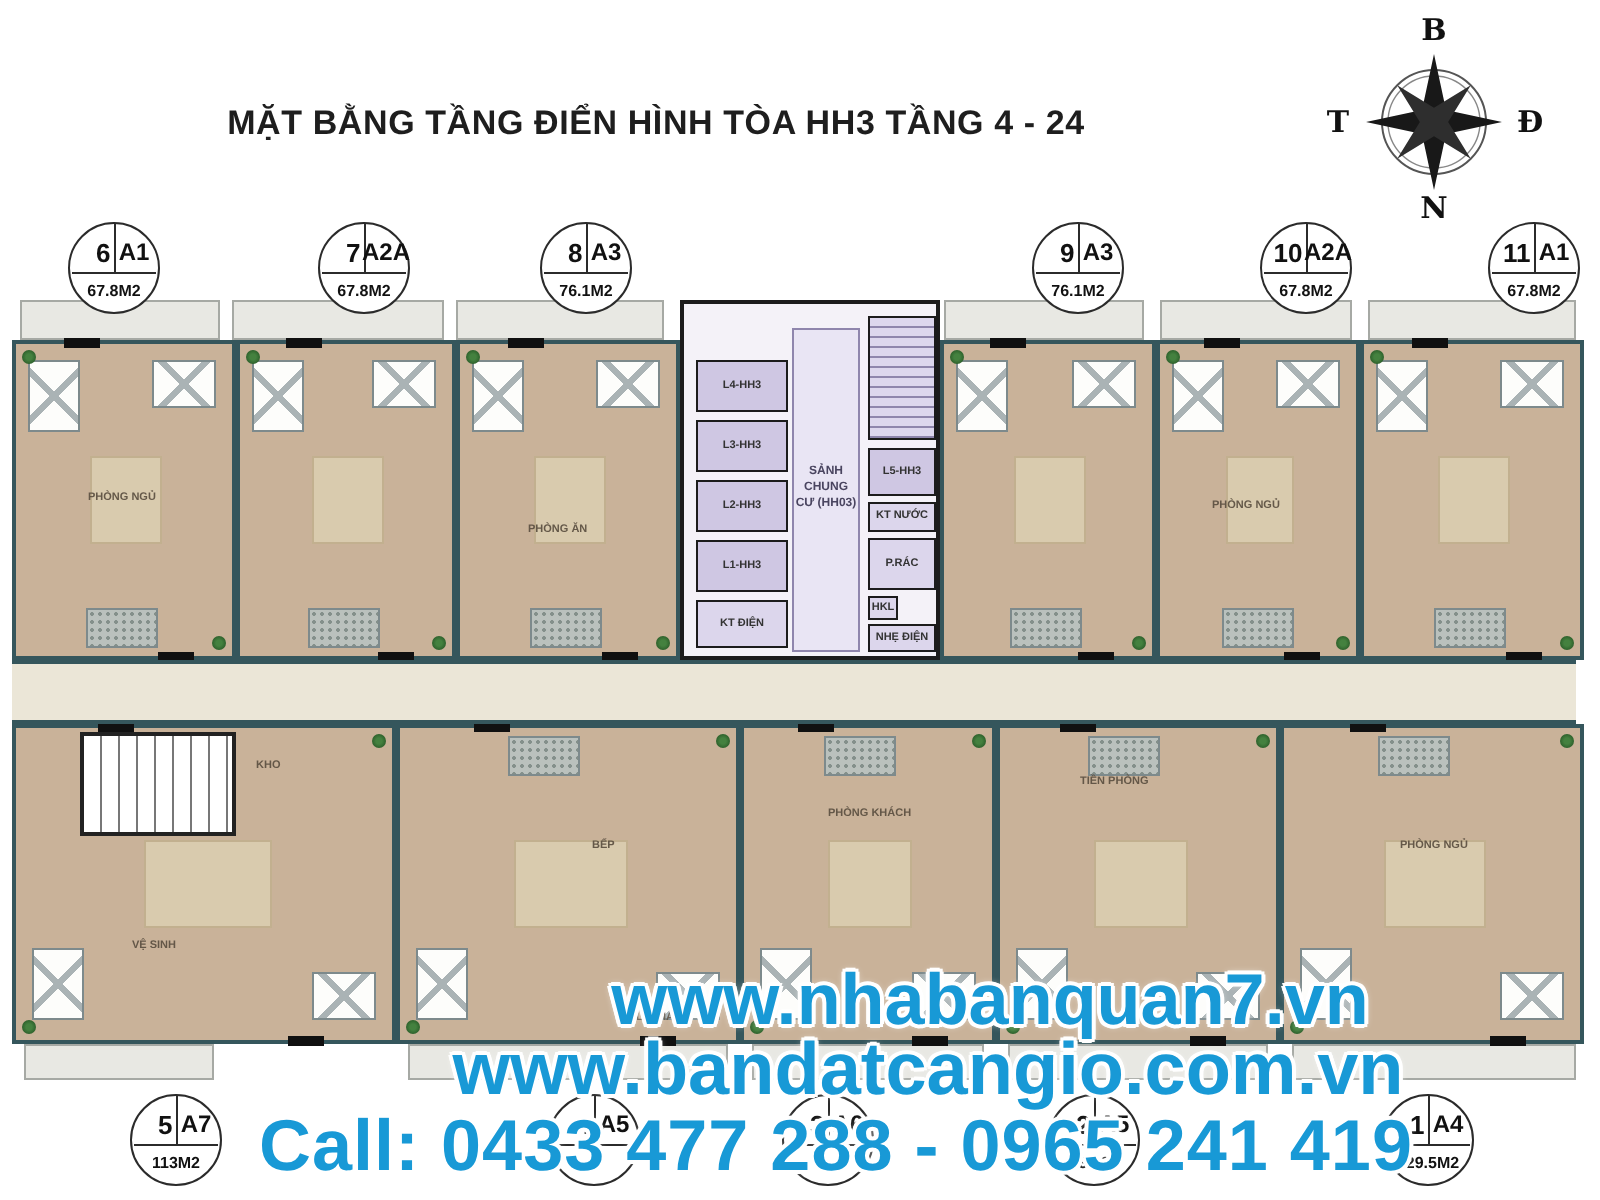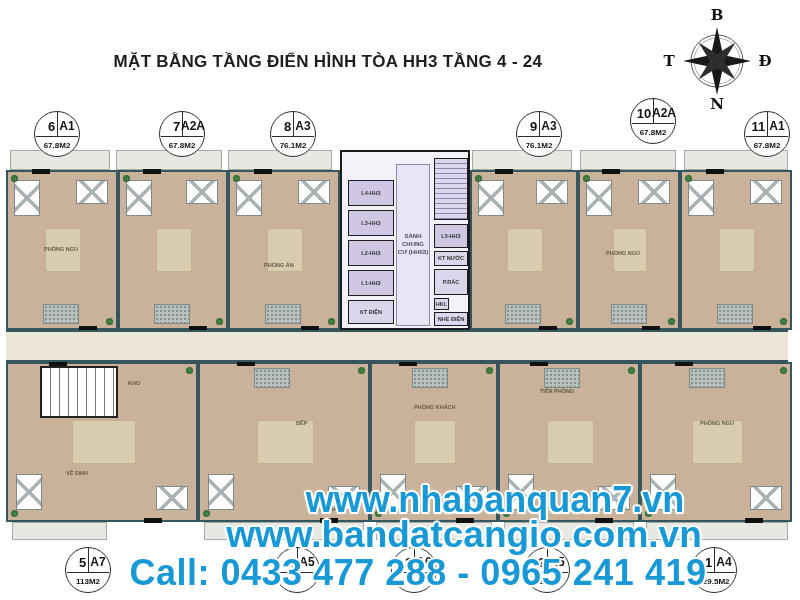--- a/index.html
+++ b/index.html
@@ -125,21 +125,21 @@
     <span class="b-num">8</span>
     <span class="b-type">A3</span>
     <span class="b-area">76.1M2</span>
   </div>
   <div class="badge" style="left:516px;top:111px">
     <div class="b-lines"></div>
     <span class="b-num">9</span>
     <span class="b-type">A3</span>
     <span class="b-area">76.1M2</span>
   </div>
-  <div class="badge" style="left:630px;top:98px">
+  <div class="badge" style="left:630px;top:111px">
     <div class="b-lines"></div>
     <span class="b-num">10</span>
     <span class="b-type">A2A</span>
     <span class="b-area">67.8M2</span>
   </div>
   <div class="badge" style="left:744px;top:111px">
     <div class="b-lines"></div>
     <span class="b-num">11</span>
     <span class="b-type">A1</span>
     <span class="b-area">67.8M2</span>

